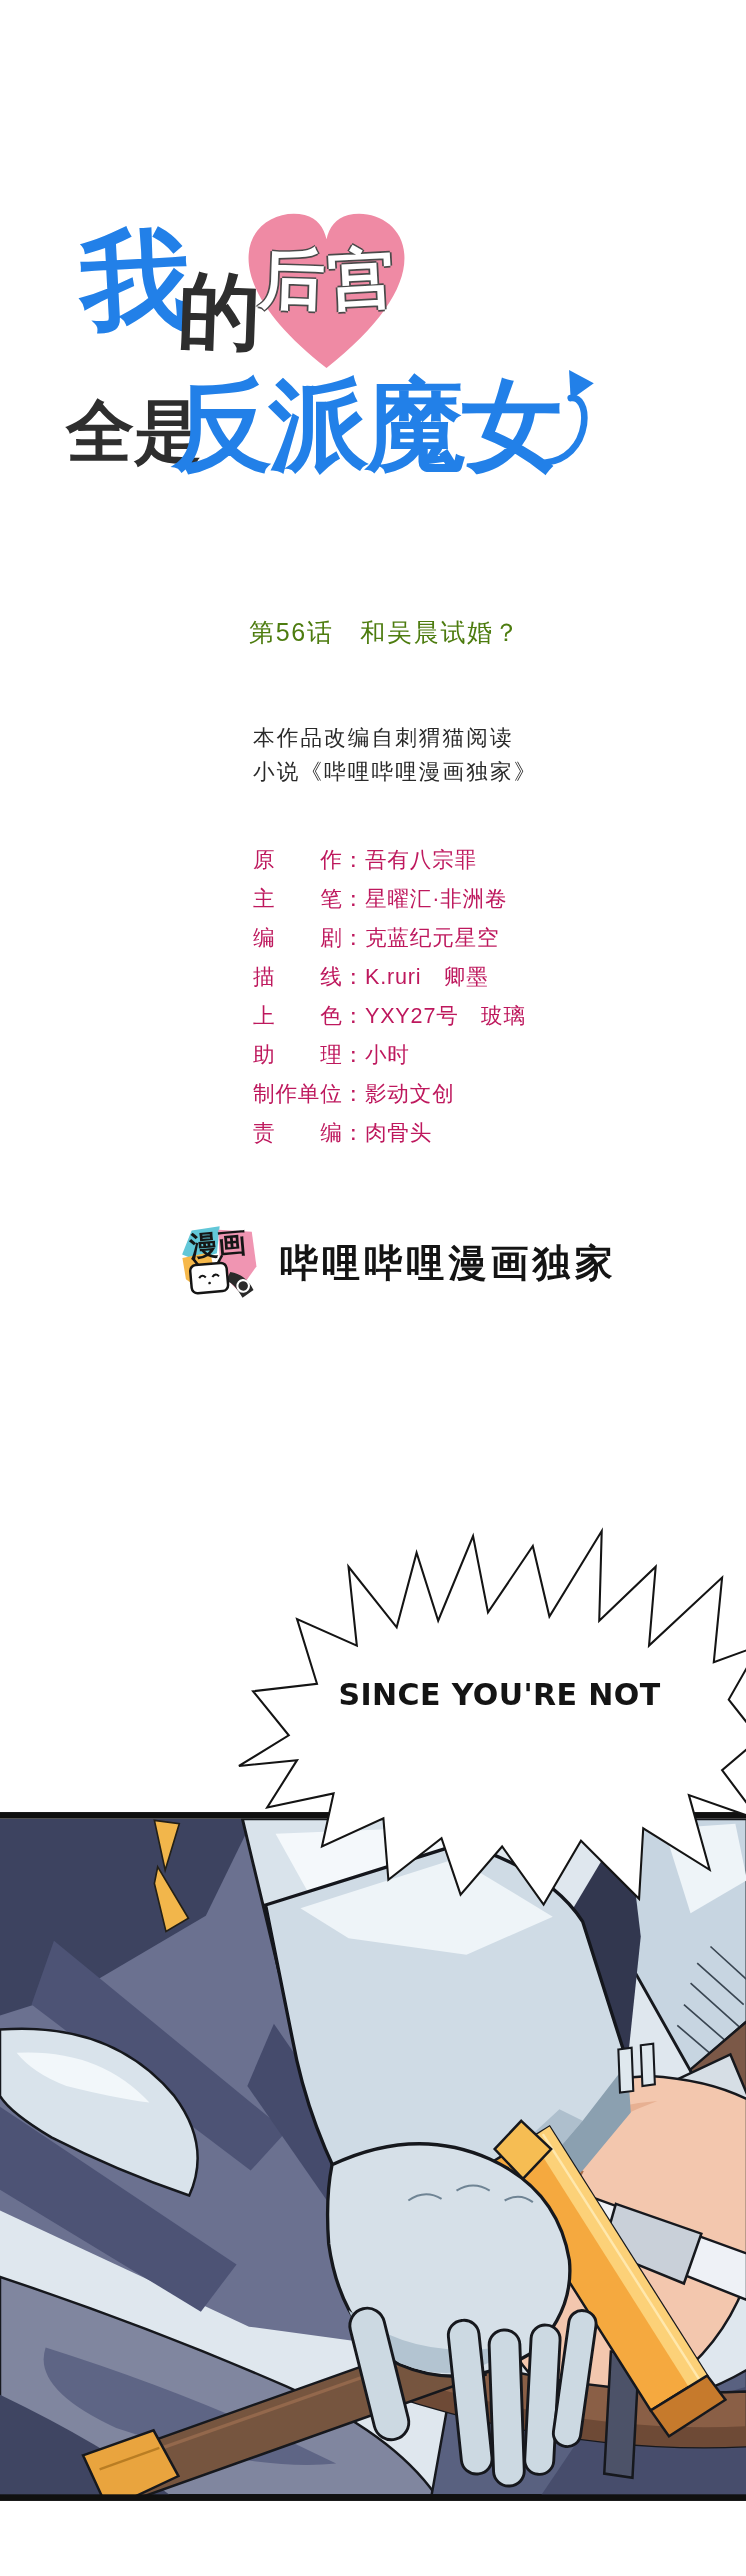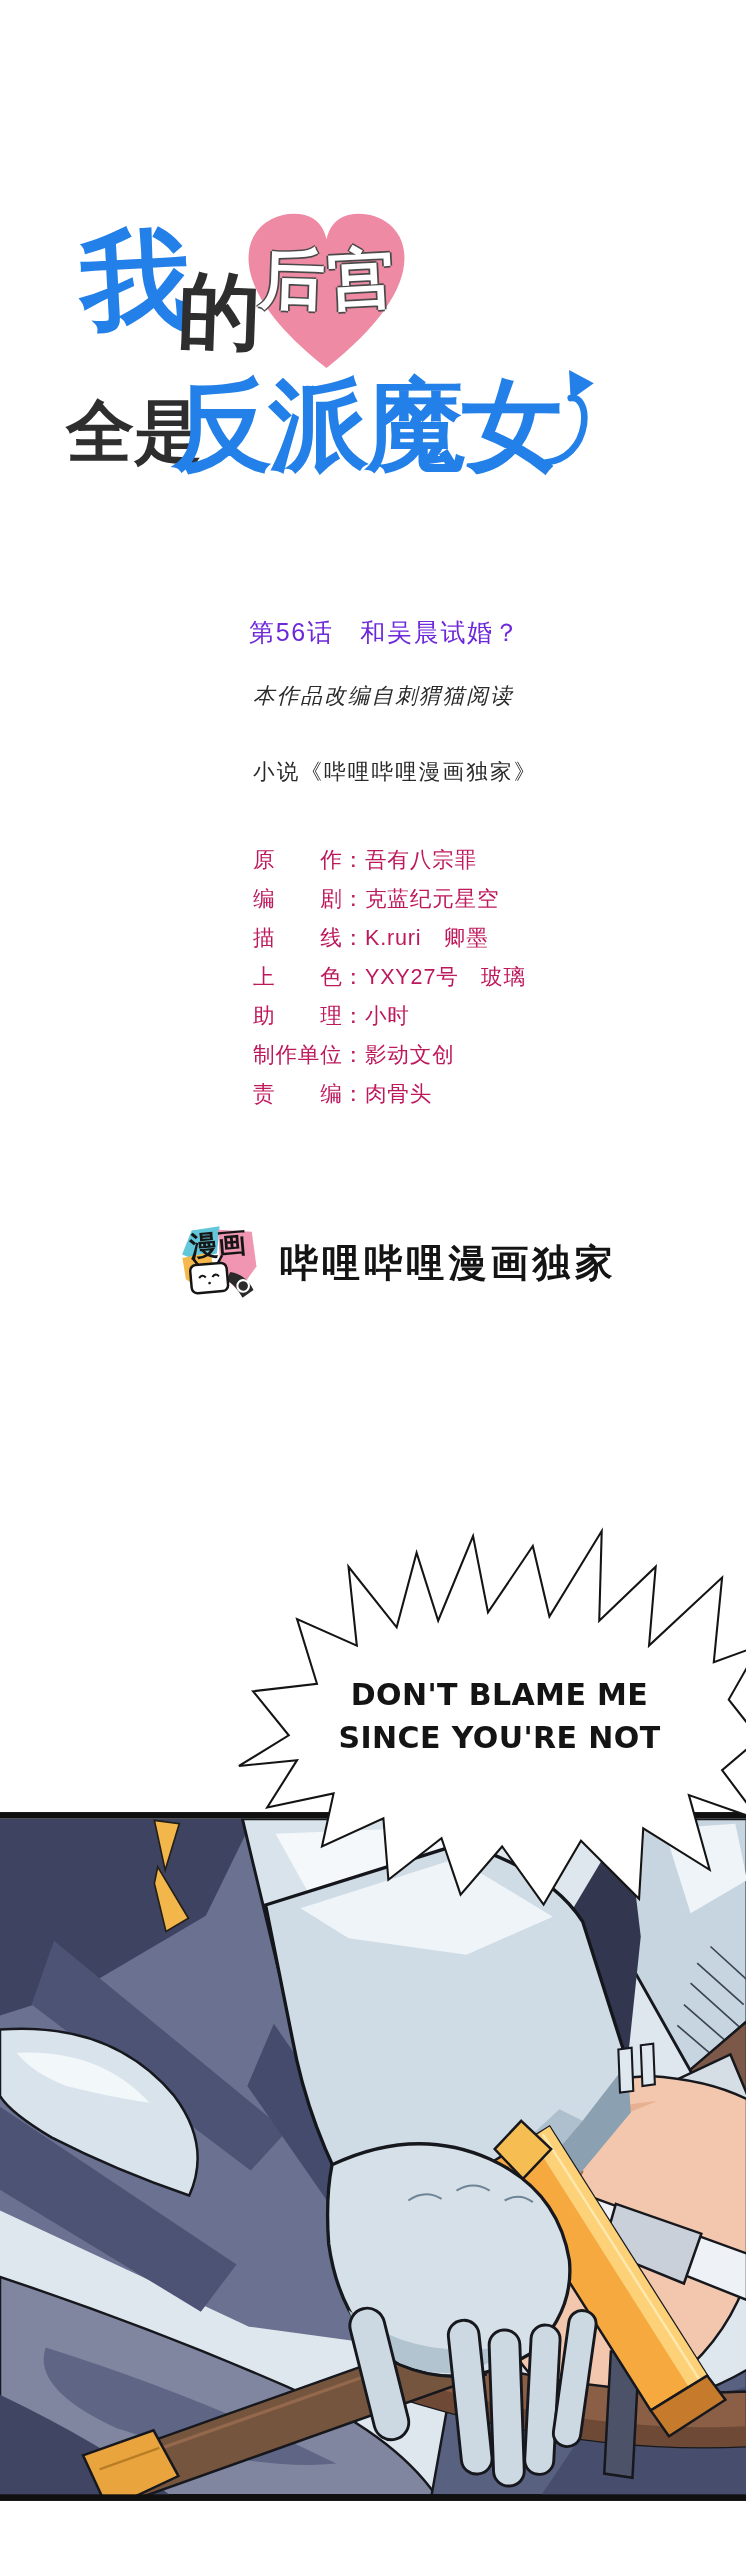--- a/index.html
+++ b/index.html
@@ -7,21 +7,21 @@
           font-family:"Liberation Sans","DejaVu Sans",sans-serif;}
   .abs{position:absolute;}
   
   .logo-char{position:absolute;font-weight:bold;line-height:1;white-space:nowrap;}
   .blue{color:#2280e8;}
   .dark{color:#2e2e2e;}
   .heart-chars{position:absolute;display:flex;gap:3.3px;justify-content:center;
     font-weight:bold;color:#ffffff;line-height:1;
     text-shadow:-1.7px 0 0 #4a4a4a,1.7px 0 0 #4a4a4a,0 -1.7px 0 #4a4a4a,0 1.7px 0 #4a4a4a;}
   
-  .chapter-title{position:absolute;font-size:25px;letter-spacing:1.7px;color:#6d28d9;white-space:nowrap;}
+  .chapter-title{position:absolute;font-size:25px;letter-spacing:1.7px;color:#4d7c0f;white-space:nowrap;}
   .adapt-line{position:absolute;font-size:21.6px;letter-spacing:2.1px;color:#2a2a2a;white-space:nowrap;}
   .credits{position:absolute;font-size:21.6px;color:#be185d;}
   .credit-row{height:39px;line-height:39px;letter-spacing:0.8px;white-space:pre;}
   .publisher-name{position:absolute;font-family:"Liberation Serif","DejaVu Serif",serif;
     font-weight:bold;font-size:38px;letter-spacing:4.1px;color:#141414;white-space:nowrap;padding-left:6px;}
   .bubble-text{position:absolute;width:477px;text-align:center;font-weight:bold;
     font-family:"DejaVu Sans","Liberation Sans",sans-serif;
     font-size:30px;line-height:43px;letter-spacing:0.4px;color:#141414;white-space:nowrap;}
 </style>
 </head>
@@ -46,25 +46,26 @@
     <span class="logo-char blue" style="left:172px;top:375px;font-size:100px;letter-spacing:-3.3px;">反派魔女</span>
 
     <svg class="abs" style="left:541px;top:363px;" width="66" height="104" viewBox="0 0 80 125">
       <path d="M6,120 C30,118 48,100 52,74 C55,52 46,40 36,42" fill="none" stroke="#2280e8" stroke-width="8" stroke-linecap="round"></path>
       <path d="M34,8 L64,24 L36,44 Z" fill="#2280e8"></path>
     </svg>
   </div>
 
   <div class="chapter-title" style="left:249px;top:616px;">第56话　和吴晨试婚？</div>
 
-  <div class="adapt-line" style="left:253px;top:681px;font-style:italic;">本作品改编自刺猬猫阅读</div>
+  <div class="adapt-line" style="left:253px;top:723px;">本作品改编自刺猬猫阅读</div>
   <div class="adapt-line" style="left:253px;top:757px;">小说《哔哩哔哩漫画独家》</div>
 
   <div class="credits" style="left:253px;top:840px;">
     <div class="credit-row">原　　作：吾有八宗罪</div>
+    <div class="credit-row">主　　笔：星曜汇·非洲卷</div>
     <div class="credit-row">编　　剧：克蓝纪元星空</div>
     <div class="credit-row">描　　线：K.ruri　卿墨</div>
     <div class="credit-row">上　　色：YXY27号　玻璃</div>
     <div class="credit-row">助　　理：小时</div>
     <div class="credit-row">制作单位：影动文创</div>
     <div class="credit-row">责　　编：肉骨头</div>
   </div>
 
   <svg class="abs" style="left:178px;top:1223px;transform:rotate(-5deg);" width="83" height="80" viewBox="0 0 100 96">
     <rect x="1" y="1" width="98" height="94" rx="20" fill="#ffffff"></rect>
@@ -163,18 +164,17 @@
   </svg>
 
   <svg class="abs" style="left:224px;top:1521px;" width="523" height="397" viewBox="0 0 630 478">
     <polygon points="18,295 78,258 35,205 112,196 88,118 160,150 150,55 208,128 232,38 258,120
                      300,18 318,110 372,30 392,115 455,12 452,120 520,55 512,150 600,68 590,170
                      645,150 608,215 645,262 600,300 645,360 560,330 585,420 505,370 500,455
                      430,385 385,462 335,392 285,450 262,382 198,432 192,358 118,392 132,328
                      52,345 88,288" fill="#ffffff" stroke="#141414" stroke-width="2.5" stroke-linejoin="miter"></polygon>
   </svg>
   <div class="bubble-text" style="left:261px;top:1673px;">
-    <div>DON'T BLAME ME</div>
     <div>SINCE YOU'RE NOT</div>
   </div>
 
 </div>
 
 
 </body></html>

